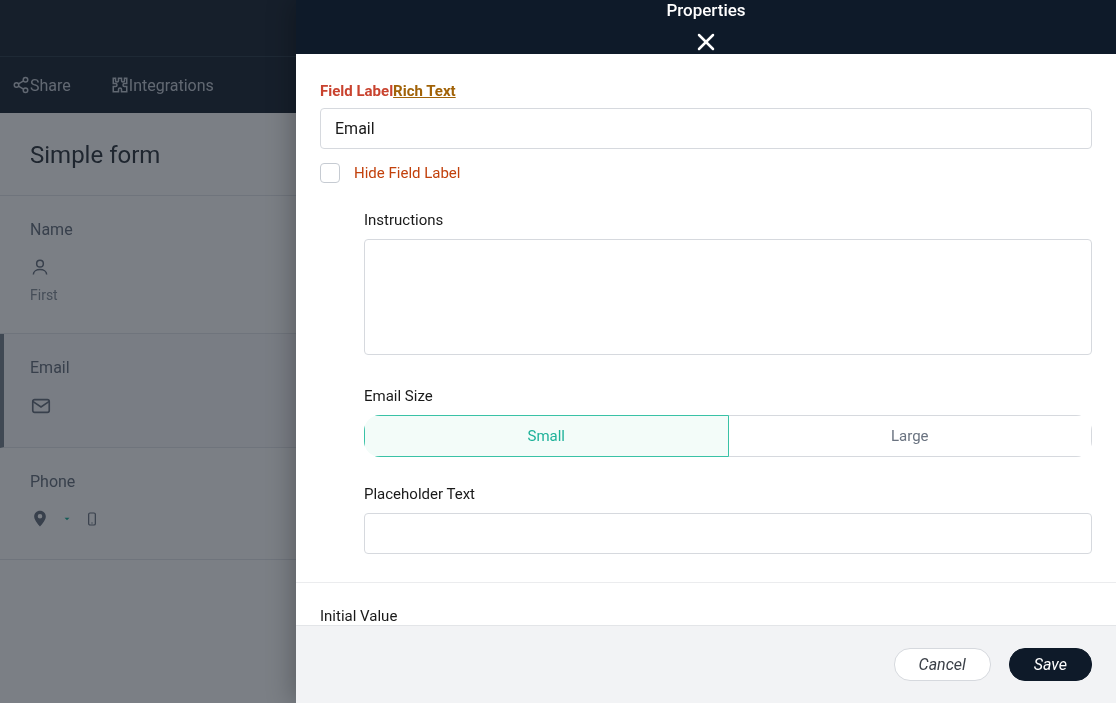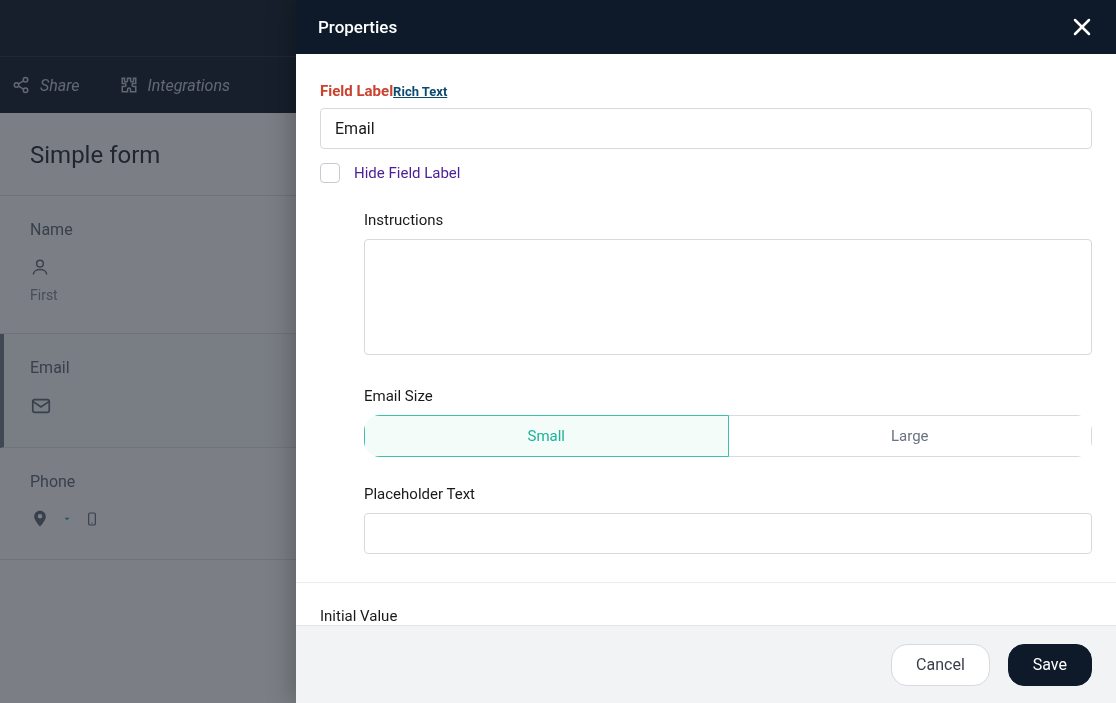--- a/index.html
+++ b/index.html
@@ -30,22 +30,20 @@
       align-items: center;
       gap: 40px;
       padding-left: 12px;
       color: #c6ccd4;
       font-size: 16px;
       border-top: 1px solid #32404f;
     }
     .bg-navbar .nav-item {
       display: flex;
       align-items: center;
-      gap: 10px;
-      font-style: italic;
     }
     .bg-navbar svg { stroke: #c6ccd4; }
 
     .bg-content { padding: 0; }
     .form-title {
       padding: 28px 30px 26px;
       font-size: 24px;
       color: #333a42;
       font-weight: 400;
       border-bottom: 1px solid #e5e7ea;
@@ -92,41 +90,42 @@
 
     .panel-header {
       background: #0e1a29;
       color: #fff;
       display: flex;
       align-items: center;
       justify-content: space-between;
       padding: 0 22px;
       height: 54px;
       flex-shrink: 0;
+      flex-direction: column;
     }
     .panel-header .title { font-size: 17px; font-weight: 500; }
     .close-btn { cursor: pointer; display:flex; }
 
     .panel-body {
       flex: 1;
       overflow-y: auto;
       padding: 28px 24px 0 24px;
     }
 
     .row-top {
       display: flex;
       justify-content: flex-start;
       align-items: center;
       margin-bottom: 8px;
       font-weight: bold;
     }
     .label-required { color: #c9432f; font-size: 15px; }
     .richtext-link {
-      color: #0c4a6e;
-      font-size: 13px;
+      color: #a16207;
+      font-size: 15px;
       text-decoration: underline;
       cursor: pointer;
     }
 
     .text-input, .textarea-input {
       width: 100%;
       border: 1px solid #d6d9de;
       border-radius: 4px;
       font-size: 16px;
       color: #1a1a1a;
@@ -143,21 +142,21 @@
       margin-top: 14px;
       margin-bottom: 28px;
     }
     .fake-checkbox {
       width: 20px; height: 20px;
       border: 1px solid #c6cbd2;
       border-radius: 4px;
       background: #fff;
       cursor: pointer;
     }
-    .check-label { font-size: 15px; color: #4c1d95; }
+    .check-label { font-size: 15px; color: #c2410c; }
 
     .section-label {
       font-size: 15px;
       color: #1a1a1a;
       margin-bottom: 10px;
     }
 
     .block { margin-bottom: 28px; padding-left: 44px; }
 
     .seg-group {
@@ -196,27 +195,28 @@
       height: 78px;
       background: #f2f3f5;
       border-top: 1px solid #e3e5e8;
       display: flex;
       align-items: center;
       justify-content: flex-end;
       gap: 18px;
       padding: 0 24px;
     }
     .btn {
-      height: 42px;
+      height: 33px;
       border-radius: 16px;
       font-size: 16px;
       padding: 0 24px;
       cursor: pointer;
       display: inline-flex;
       align-items: center;
+      font-style: italic;
     }
     .btn-secondary {
       background: #fff;
       border: 1px solid #d6d9de;
       color: #3a3f47;
     }
     .btn-primary {
       background: #0e1a29;
       border: 1px solid #0e1a29;
       color: #fff;

